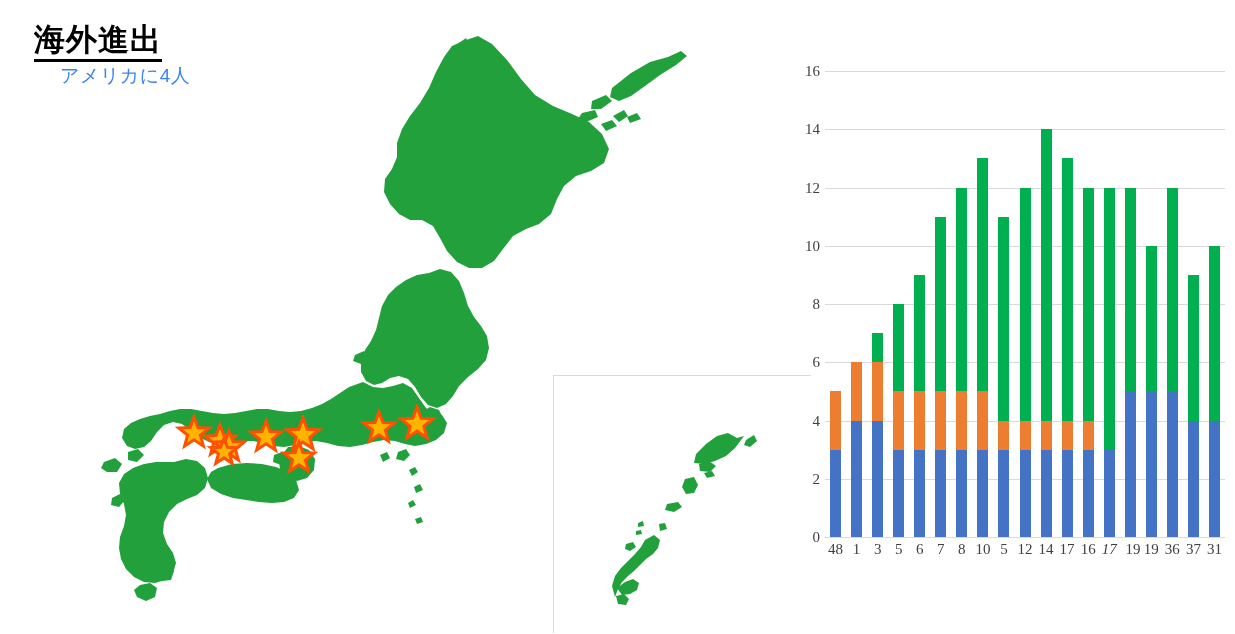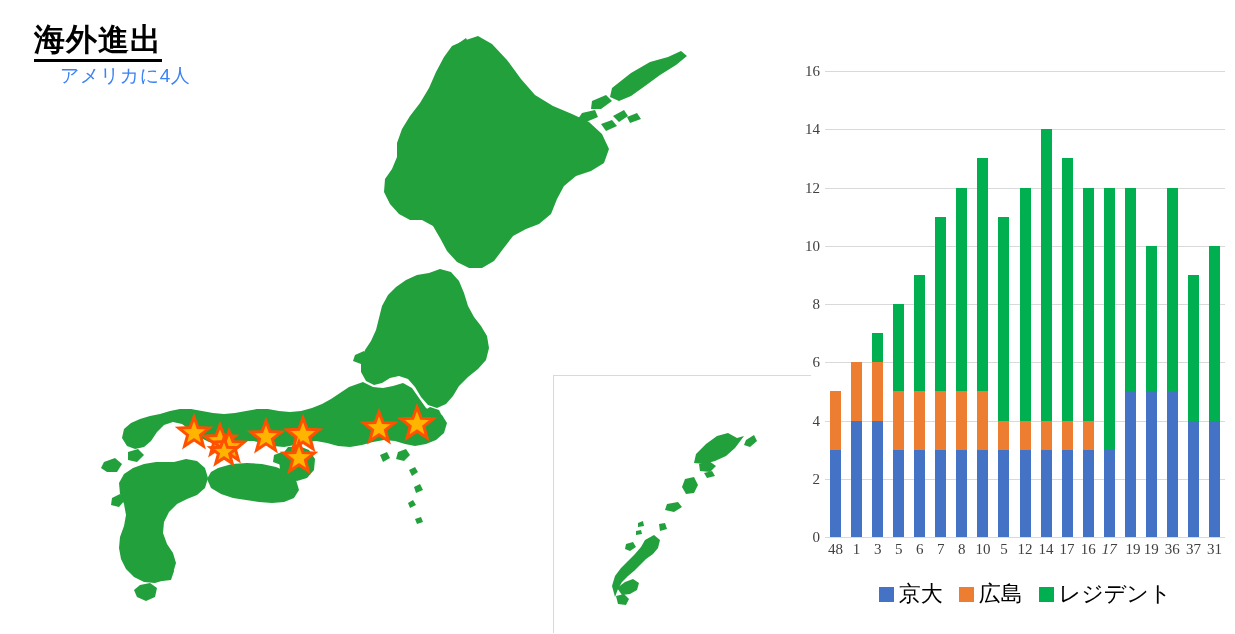--- a/index.html
+++ b/index.html
@@ -357,29 +357,15 @@
         <div class="xlabel" style="left: 229.105px;">17</div>
         <div class="xlabel" style="left: 250.158px;">16</div>
         <div class="xlabel" style="left: 271.211px; font-style: italic;">17</div>
         <div class="xlabel" style="left: 295px;">19</div>
         <div class="xlabel" style="left: 313.316px;">19</div>
         <div class="xlabel" style="left: 334.368px;">36</div>
         <div class="xlabel" style="left: 355.421px;">37</div>
         <div class="xlabel" style="left: 376.474px;">31</div>
       </div>
 
-    <div id="legend">
-        <div class="legend-item">
-          <span class="legend-swatch" style="background: rgb(68, 114, 196);"></span>
-          <span class="legend-text">京大</span>
-        </div>
-        <div class="legend-item">
-          <span class="legend-swatch" style="background: rgb(237, 125, 49);"></span>
-          <span class="legend-text">広島</span>
-        </div>
-        <div class="legend-item">
-          <span class="legend-swatch" style="background: rgb(0, 176, 80);"></span>
-          <span class="legend-text">レジデント</span>
-        </div>
-      </div>
   </div>
 
 </div>
 
 </body></html>

